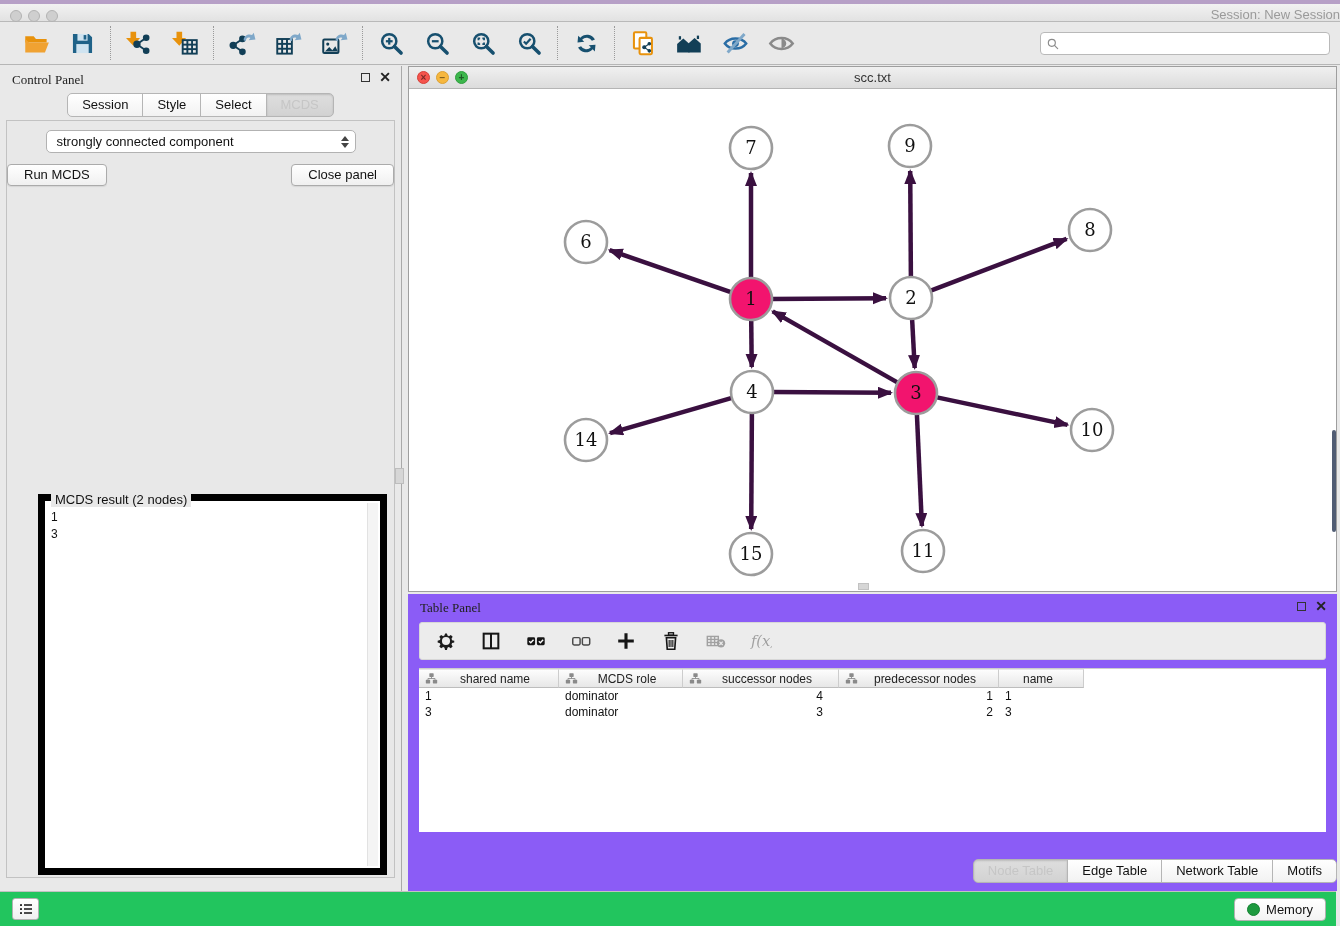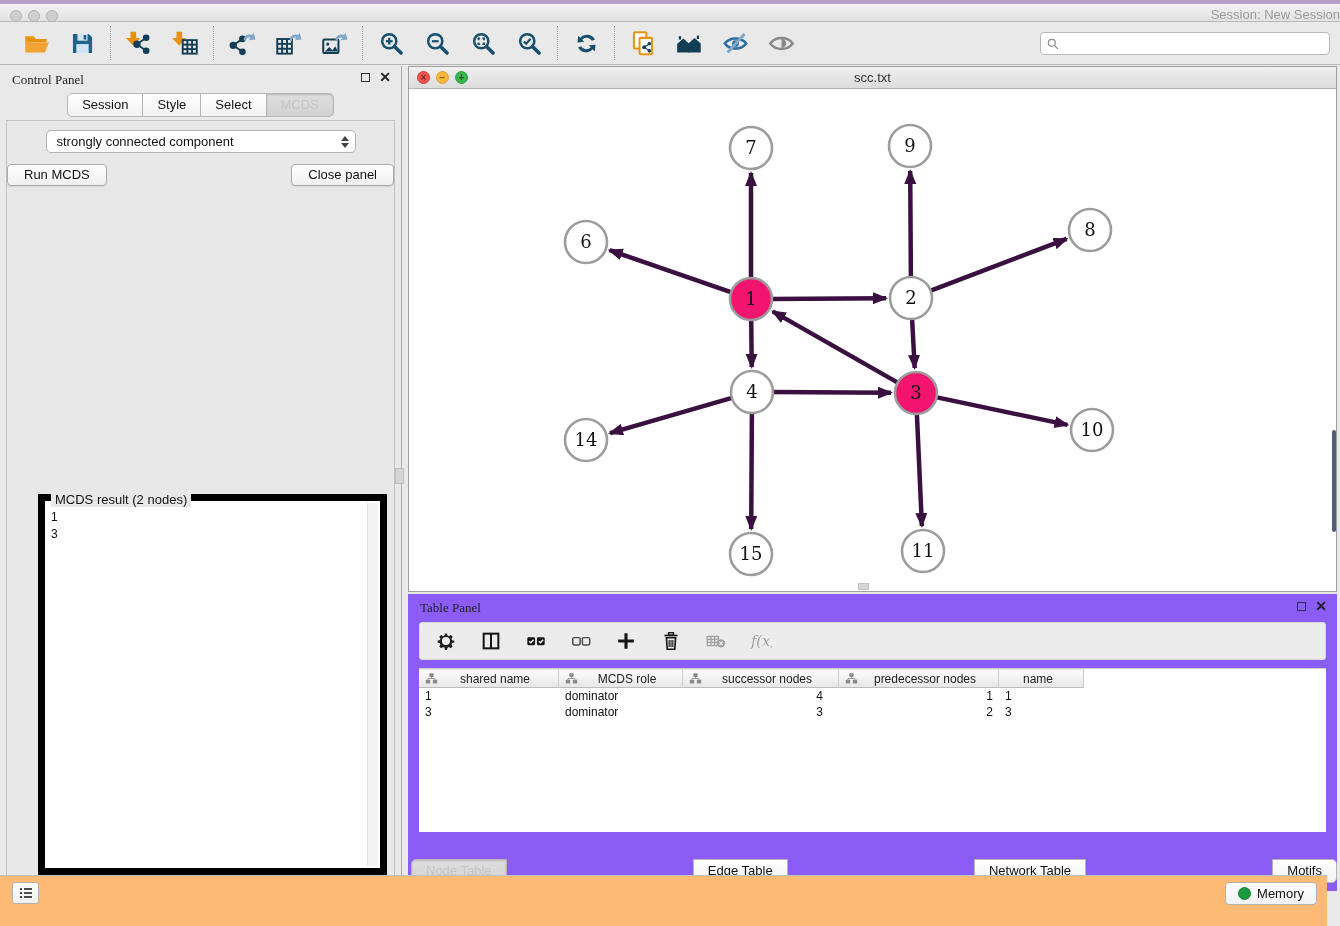--- a/index.html
+++ b/index.html
@@ -87,24 +87,24 @@
   .dtable { margin:8px 11px 0; background:#fff; height:164px; position:relative; border-top:1px solid #cdcdcd; }
   .dt-headrow { display:flex; height:19px; }
   .dt-hcell { background:linear-gradient(#fdfdfd,#e7e7e7); border-right:1px solid #cdcdcd; border-bottom:1px solid #bdbdbd; border-top:1px solid #e6e6e6;
     display:flex; align-items:center; font-size:12px; color:#222; }
   .dt-hcell .tree { margin-left:6px; width:13px; height:13px; flex:none; }
   .dt-hcell .lbl { flex:1; text-align:center; padding-right:6px; }
   .dt-row { display:flex; height:16px; font-size:12px; color:#111; }
   .dt-cell { padding:1px 6px 0; overflow:hidden; white-space:nowrap; }
   .dt-cell.r { text-align:right; }
 
-  .tp-tabs { position:absolute; left:3px; right:0; bottom:8px; display:flex; justify-content:space-between; }
+  .tp-tabs { position:absolute; left:12px; right:0; bottom:8px; display:flex; justify-content:flex-end; }
 
   
-  .statusbar { position:absolute; left:0; right:13px; bottom:0; height:51px; background:#fdba74; border-top:1px solid #c2c2c2; }
+  .statusbar { position:absolute; left:0; right:4px; bottom:0; height:35px; background:#22c55e; border-top:1px solid #c2c2c2; }
   .sb-left-btn { position:absolute; left:12px; top:6px; width:27px; height:22px; background:linear-gradient(#fff,#f0f0f0);
     border:1px solid #b2b2b2; border-radius:3px; display:flex; align-items:center; justify-content:center; }
   .sb-left-btn svg { width:16px; height:16px; }
   .memory-btn { position:absolute; right:10px; top:6px; height:23px; background:linear-gradient(#fff,#f3f3f3);
     border:1px solid #b2b2b2; border-radius:4px; display:flex; align-items:center; gap:6px; padding:0 12px; font-size:13px; color:#111; }
   .mem-dot { width:13px; height:13px; border-radius:50%; background:#1d9a3f; border:1px solid #158232; }
 </style>
 </head>
 <body>
 

